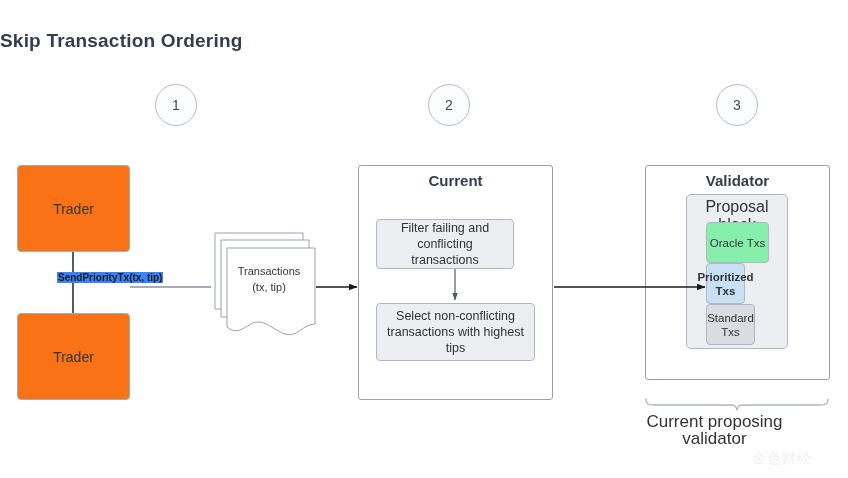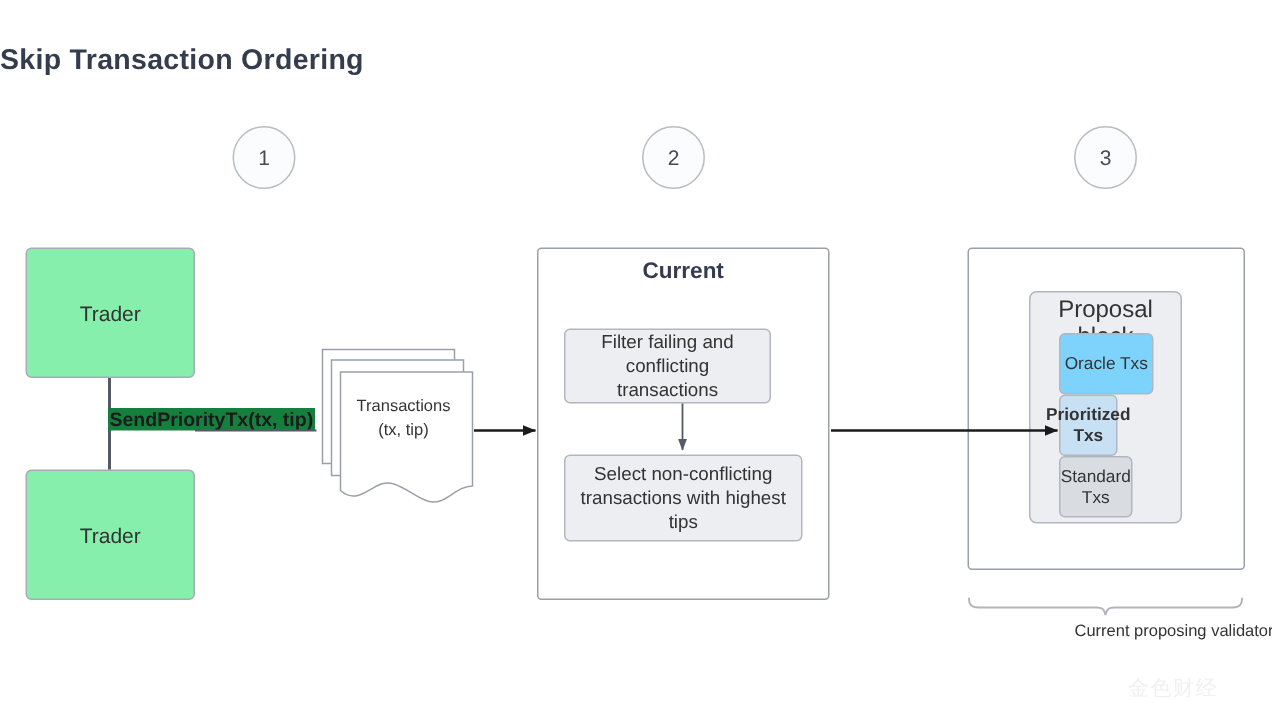--- a/index.html
+++ b/index.html
@@ -50,21 +50,21 @@
     color: #444a55;
   }
   #step-1 { left: 155px; top: 84px; }
   #step-2 { left: 428px; top: 84px; }
   #step-3 { left: 716px; top: 84px; }
 
   
   .node-box {
     border: 1px solid #a6abb5;
     border-radius: 4px;
-    background: #86efac;
+    background: #f97316;
     box-sizing: border-box;
     display: flex;
     align-items: center;
     justify-content: center;
     font-size: 14px;
     color: #333333;
   }
 
   #trader-1 { left: 17px; top: 165px; width: 113px; height: 87px; }
   #trader-2 { left: 17px; top: 313px; width: 113px; height: 87px; }
@@ -73,27 +73,27 @@
   #trader-link {
     left: 72px;
     top: 252px;
     width: 1.5px;
     height: 61px;
     background: #555b66;
   }
 
   
   #send-priority-label {
-    left: 72px;
+    left: 57px;
     top: 272px;
-    font-size: 13px;
+    font-size: 10px;
     font-weight: bold;
     color: #1b1b1b;
     white-space: nowrap;
-    background: #15803d;
+    background: #3b82f6;
     padding: 0 1px;
   }
 
   
   #tx-stack {
     left: 211px;
     top: 231px;
     width: 105px;
     height: 112px;
   }
@@ -175,21 +175,21 @@
     display: flex;
     align-items: center;
     justify-content: center;
     text-align: center;
     font-size: 11.5px;
     line-height: 14px;
     color: #333333;
   }
   #oracle-txs {
     left: 706px; top: 222px; width: 63px; height: 41px;
-    background: #7dd3fc;
+    background: #86efac;
   }
   #prioritized-txs {
     left: 706px; top: 263px; width: 39px; height: 41px;
     background: #c7e0f4;
     font-weight: bold;
   }
   #standard-txs {
     left: 706px; top: 304px; width: 49px; height: 41px;
     background: #d9dde2;
   }
@@ -198,25 +198,25 @@
   #arrows {
     position: absolute;
     left: 0; top: 0;
     width: 848px;
     height: 478px;
     pointer-events: none;
   }
 
   
   #brace-caption {
-    left: 664px;
+    left: 622px;
     top: 413px;
     width: 185px;
-    text-align: right;
-    font-size: 11px;
+    text-align: center;
+    font-size: 17px;
     line-height: 17px;
     color: #333333;
   }
 
   
   #watermark {
     left: 752px;
     top: 450px;
     font-size: 14px;
     letter-spacing: 1px;
@@ -268,20 +268,21 @@
     <div>(tx, tip)</div>
   </div>
 
   <div class="abs container-box" id="sentinel-box"></div>
   <div class="container-title" id="sentinel-title">Current</div>
 
   <div class="abs step-box" id="sentinel-step-1">Filter failing and conflicting transactions</div>
   <div class="abs step-box" id="sentinel-step-2">Select non-conflicting transactions with highest tips</div>
 
   <div class="abs container-box" id="validator-box"></div>
+  <div class="container-title" id="validator-title">Validator</div>
 
   <div class="abs" id="proposal-block"></div>
   <div id="proposal-block-title" class="abs">Proposal block</div>
 
   <div class="abs tx-chip" id="oracle-txs">Oracle Txs</div>
   <div class="abs tx-chip" id="prioritized-txs">Prioritized Txs</div>
   <div class="abs tx-chip" id="standard-txs">Standard Txs</div>
 
   <svg id="arrows" viewBox="0 0 848 478" xmlns="http://www.w3.org/2000/svg">
     <defs>

